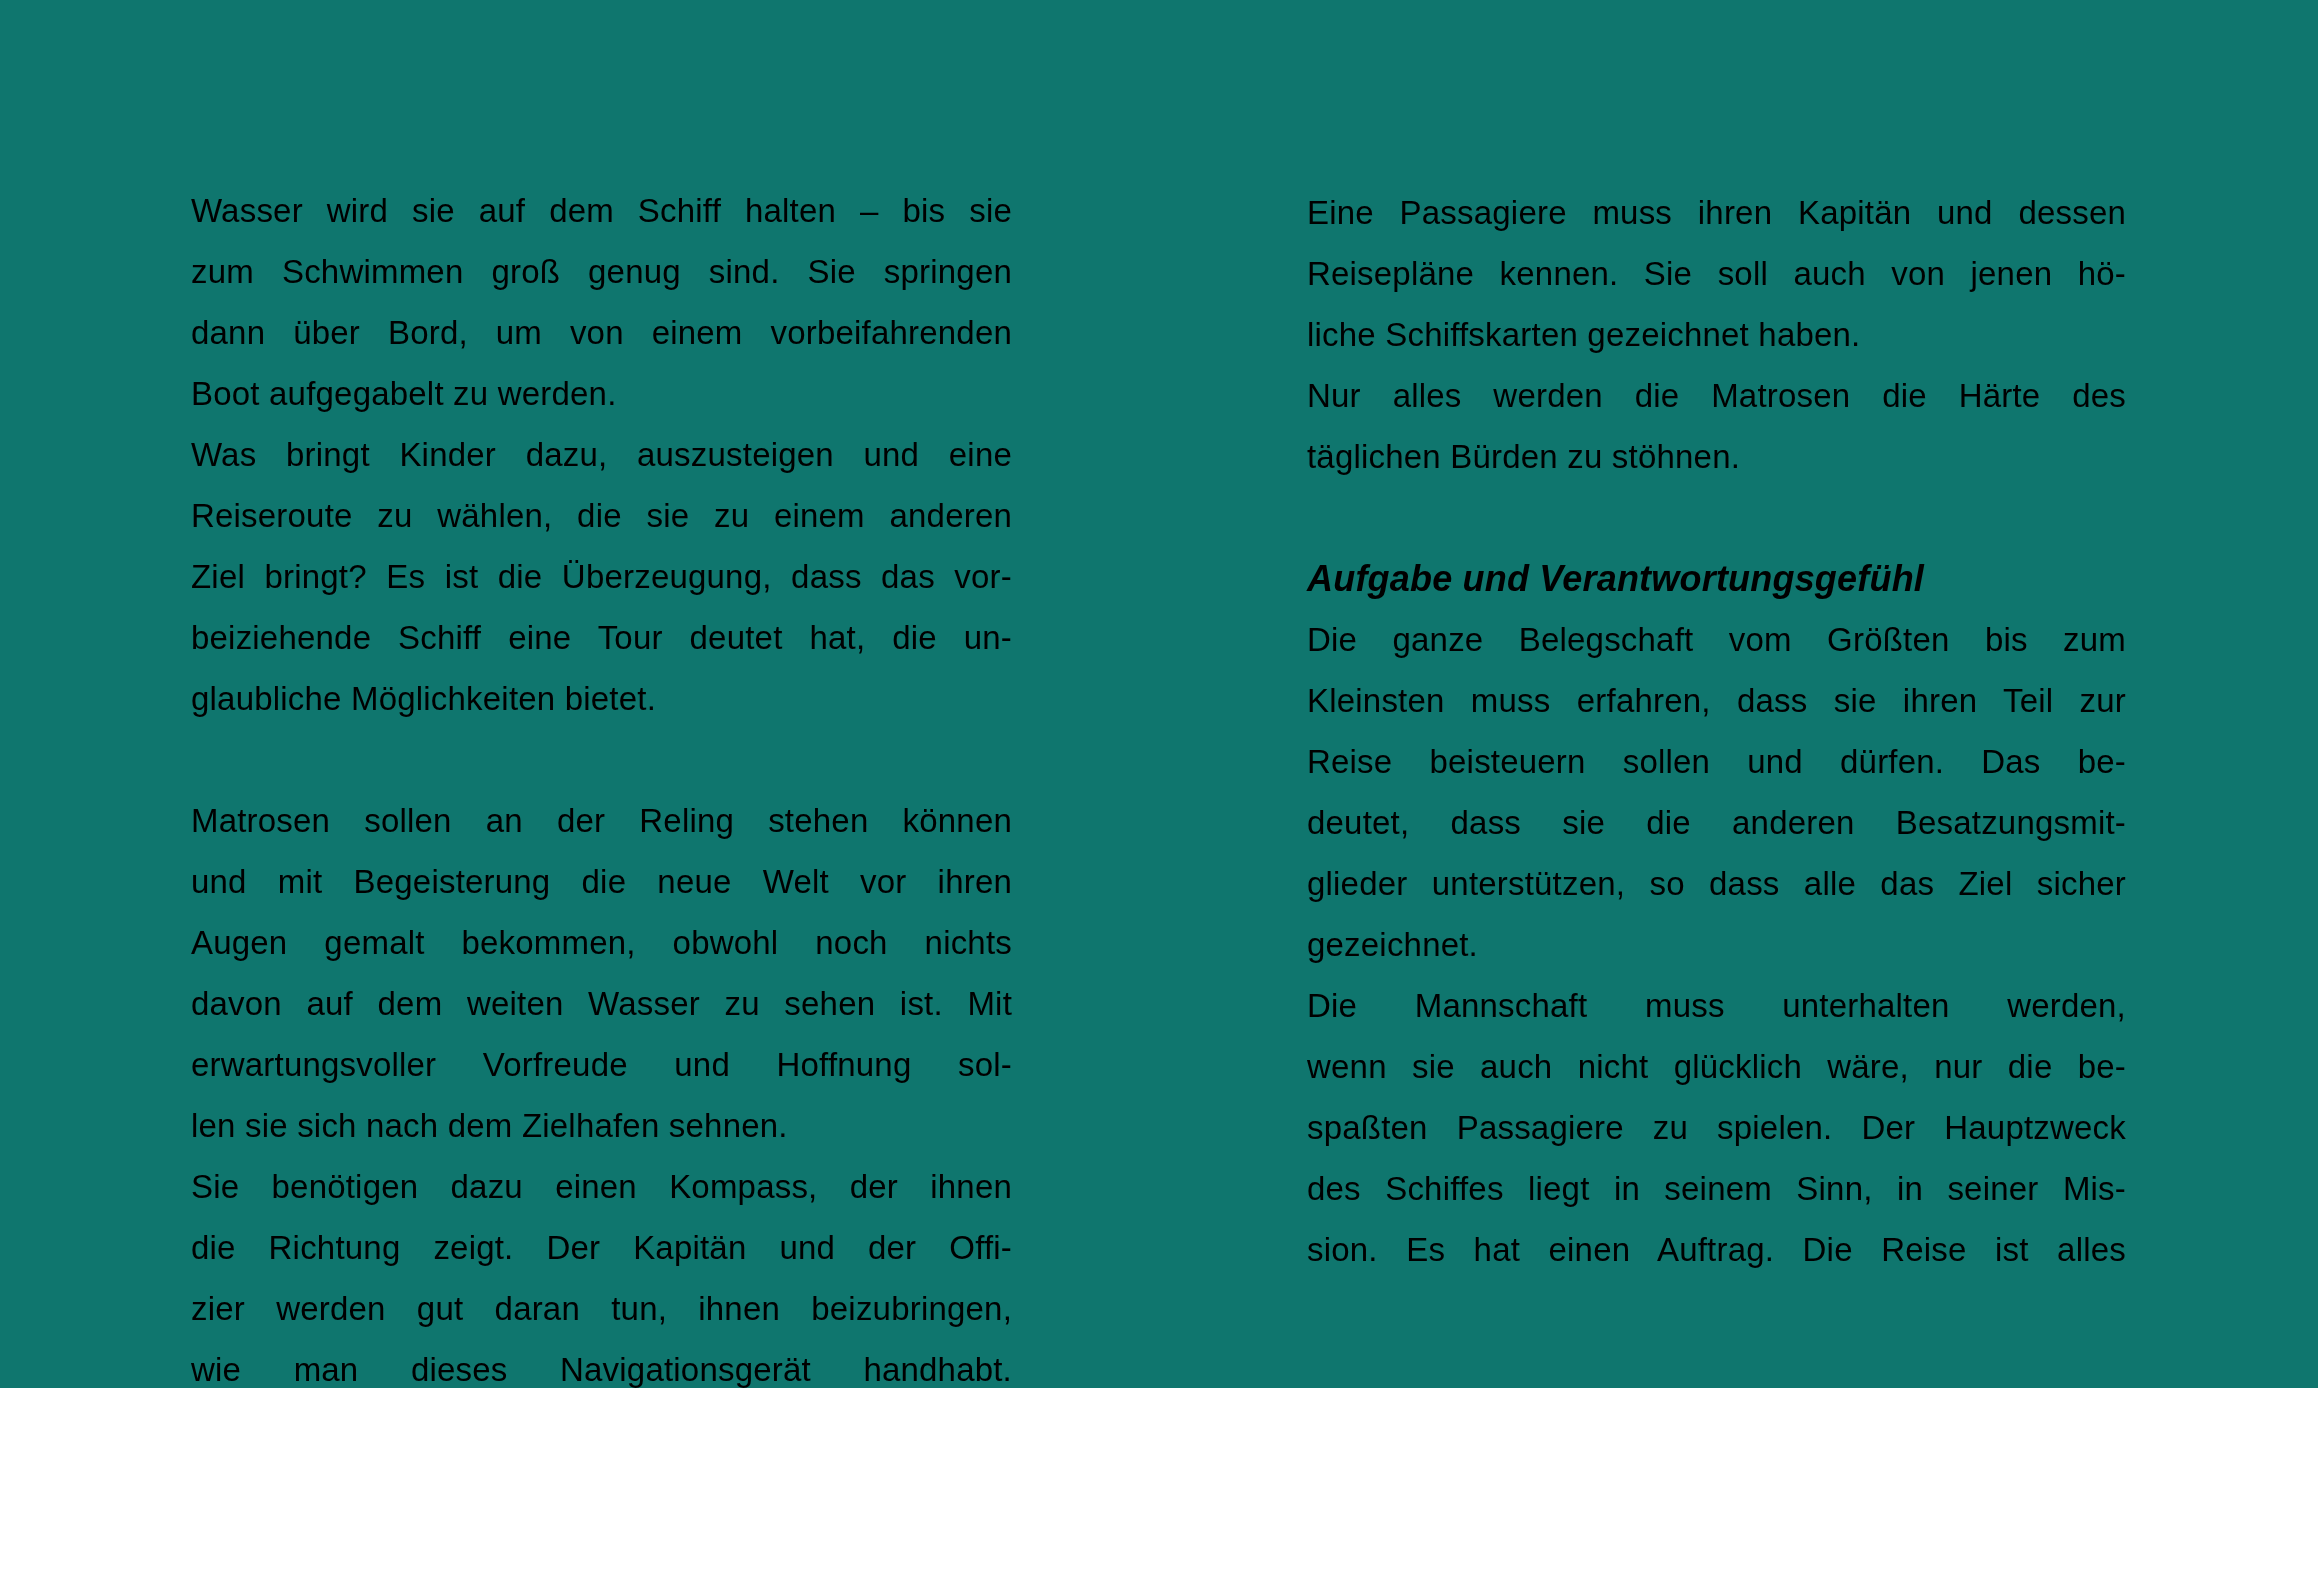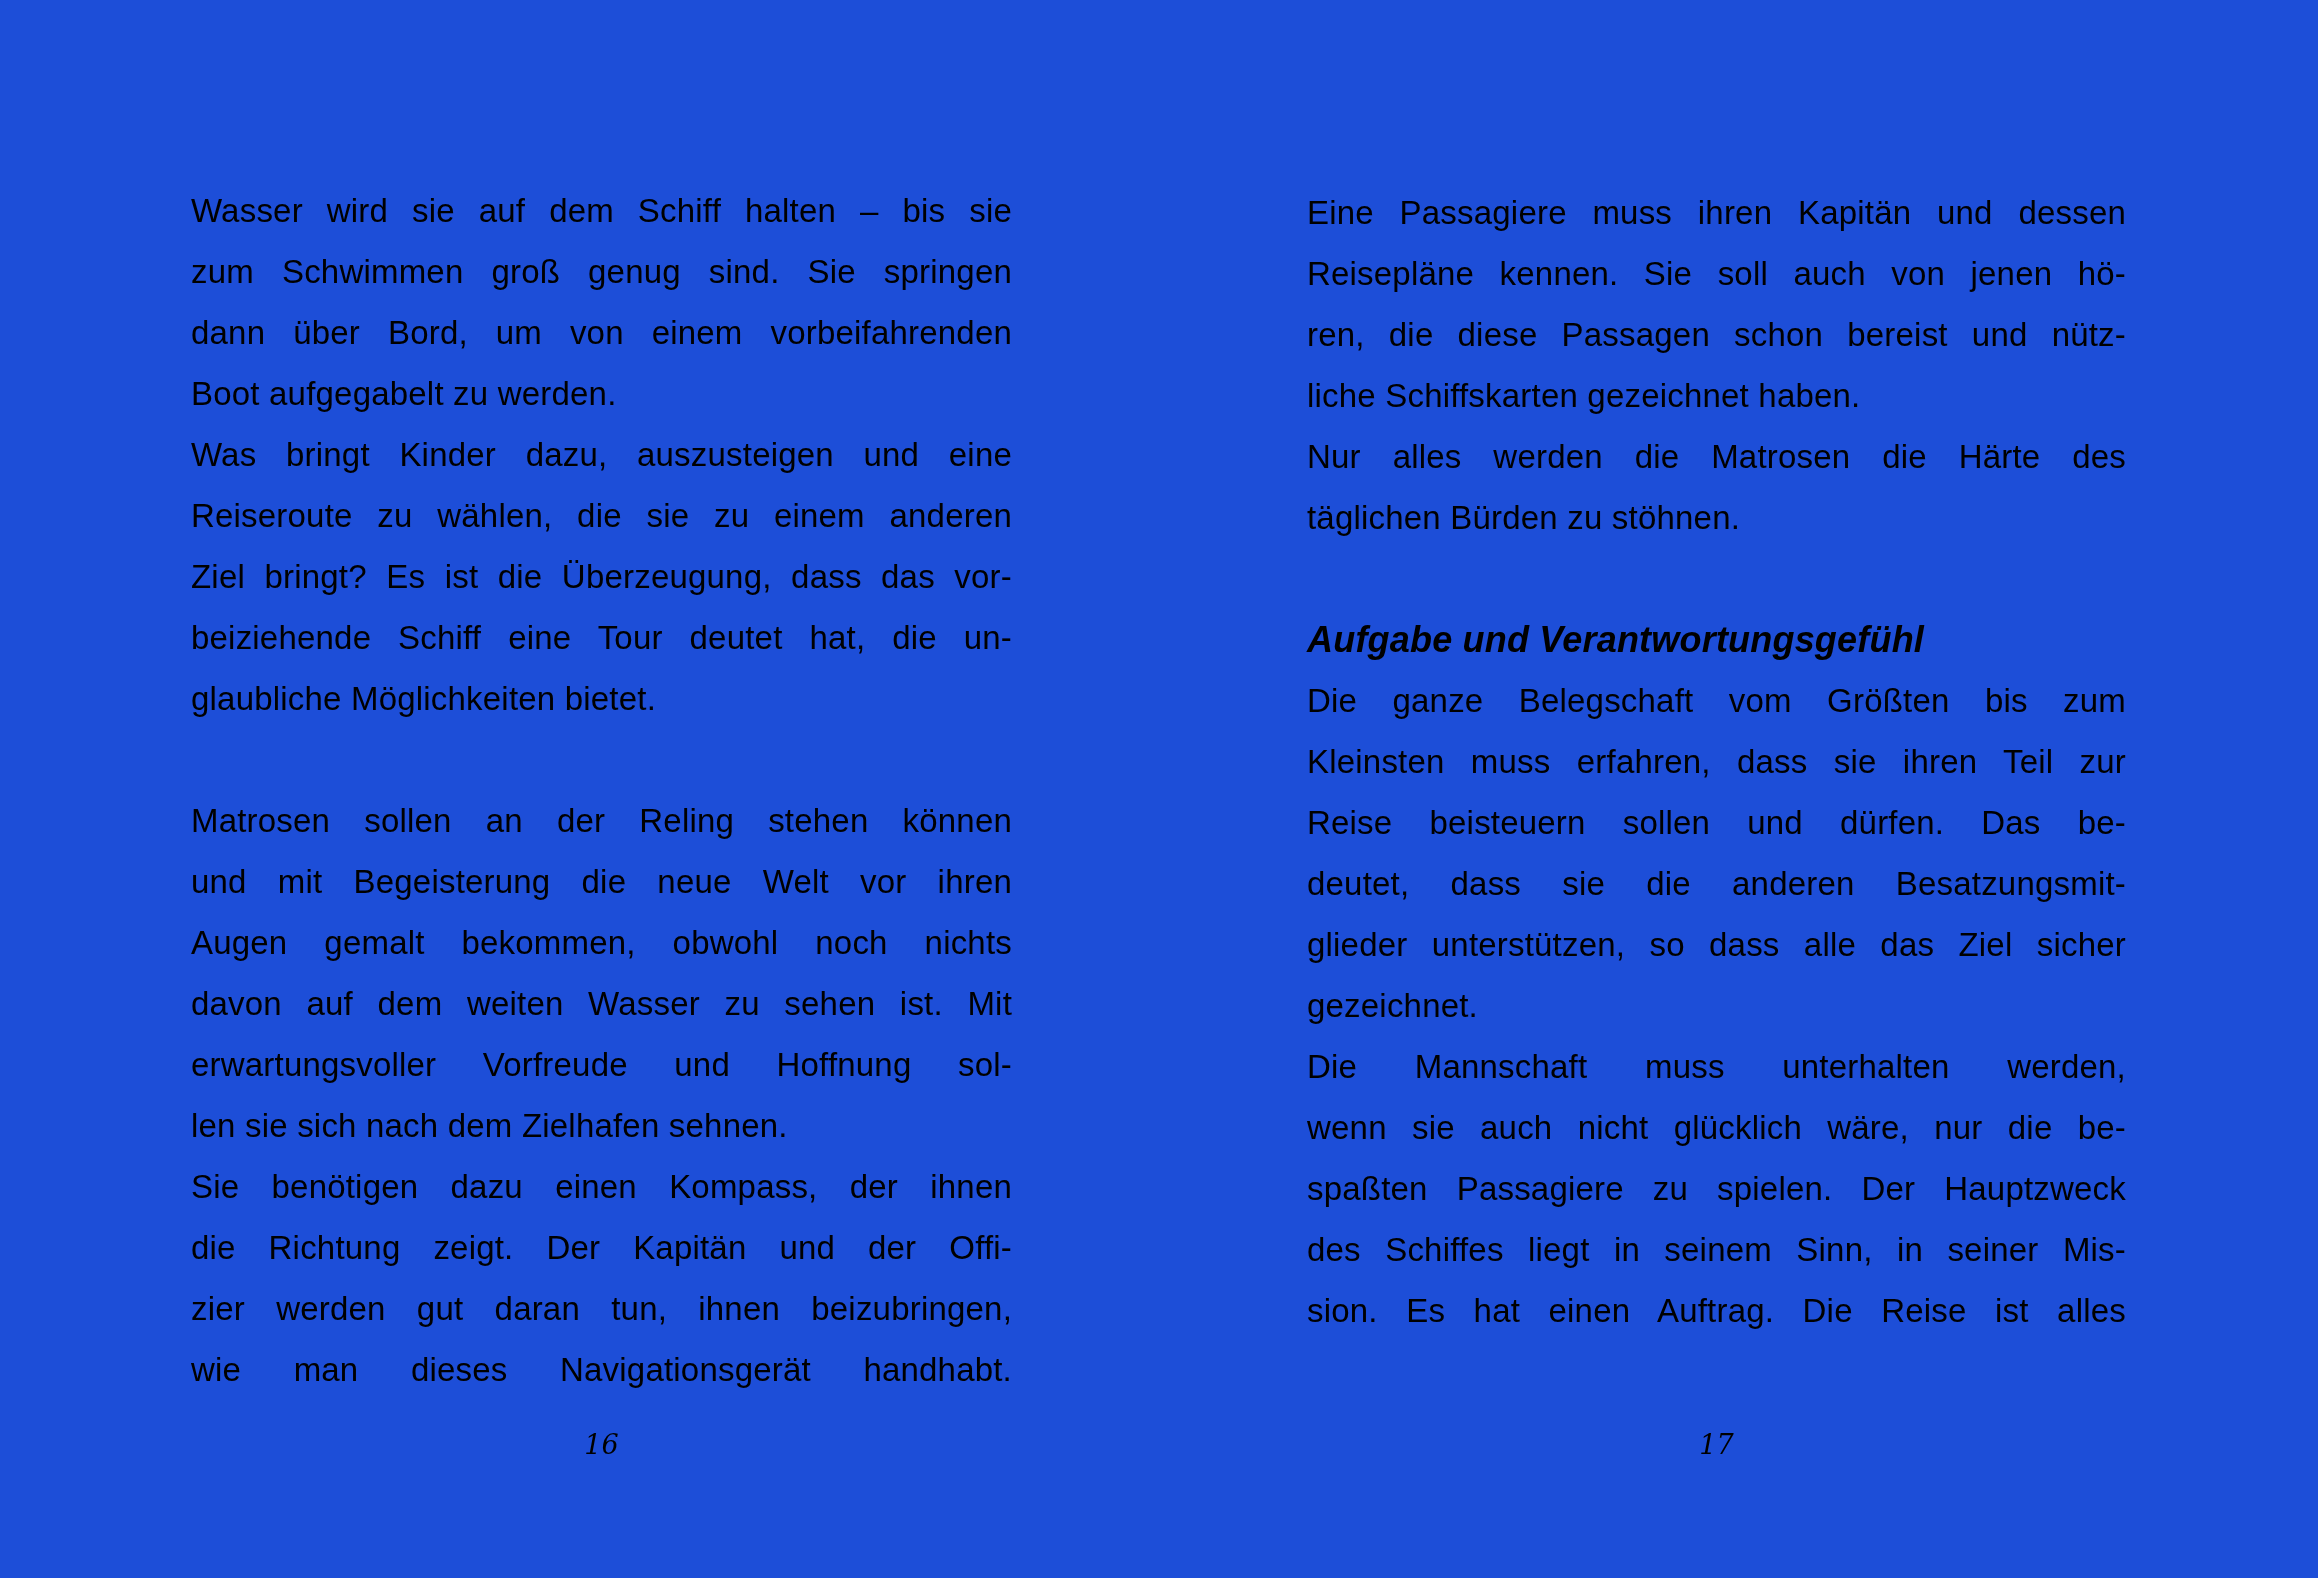--- a/index.html
+++ b/index.html
@@ -3,22 +3,22 @@
 <meta charset="utf-8">
 <style>
   html, body {
     margin: 0;
     padding: 0;
     background: #ffffff;
   }
   .spread {
     position: relative;
     width: 2319px;
-    height: 1578px;
-    background: #1d4ed8;
+    height: 1388px;
+    background: #0f766e;
     color: #000000;
     font-family: "Liberation Sans", sans-serif;
     overflow: hidden;
   }
   .page-col {
     position: absolute;
   }
   .page-col.left  { left: 191px;  top: 180px; width: 821px; }
   .page-col.right { left: 1307px; top: 182px; width: 819px; }
   .line {
@@ -81,21 +81,20 @@
       <div class="line left">len sie sich nach dem Zielhafen sehnen.</div>
       <div class="line justify">Sie benötigen dazu einen Kompass, der ihnen</div>
       <div class="line justify">die Richtung zeigt. Der Kapitän und der Offi-</div>
       <div class="line justify">zier werden gut daran tun, ihnen beizubringen,</div>
       <div class="line justify">wie man dieses Navigationsgerät handhabt.</div>
     </div>
 
   <div class="page-col right">
       <div class="line justify">Eine Passagiere muss ihren Kapitän und dessen</div>
       <div class="line justify">Reisepläne kennen. Sie soll auch von jenen hö-</div>
-      <div class="line justify">ren, die diese Passagen schon bereist und nütz-</div>
       <div class="line left">liche Schiffskarten gezeichnet haben.</div>
       <div class="line justify">Nur alles werden die Matrosen die Härte des</div>
       <div class="line left">täglichen Bürden zu stöhnen.</div>
       <div class="line blank"></div>
       <div class="line heading">Aufgabe und Verantwortungsgefühl</div>
       <div class="line justify">Die ganze Belegschaft vom Größten bis zum</div>
       <div class="line justify">Kleinsten muss erfahren, dass sie ihren Teil zur</div>
       <div class="line justify">Reise beisteuern sollen und dürfen. Das be-</div>
       <div class="line justify">deutet, dass sie die anderen Besatzungsmit-</div>
       <div class="line justify">glieder unterstützen, so dass alle das Ziel sicher</div>

